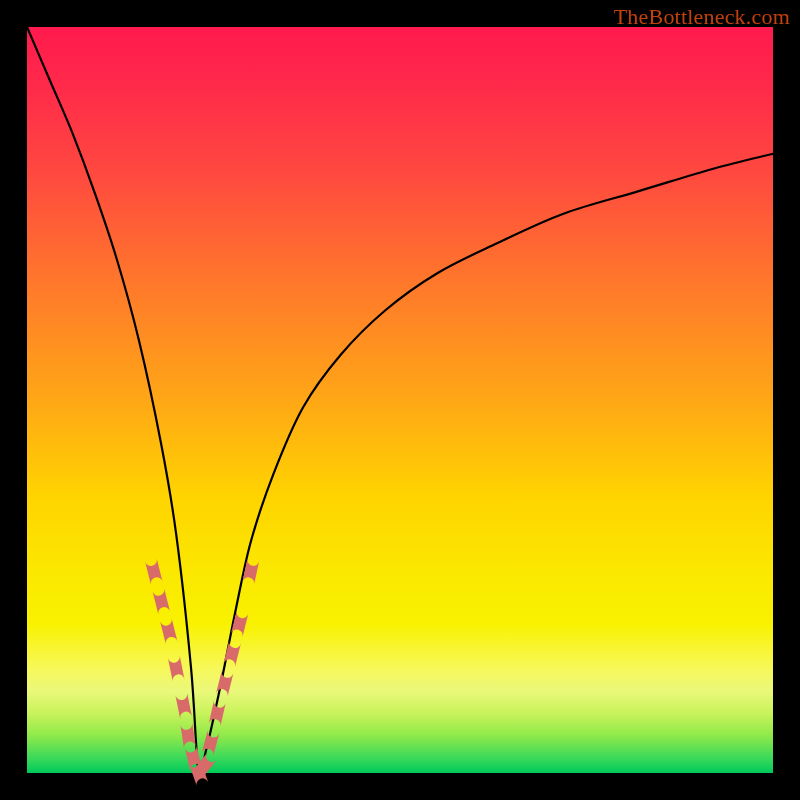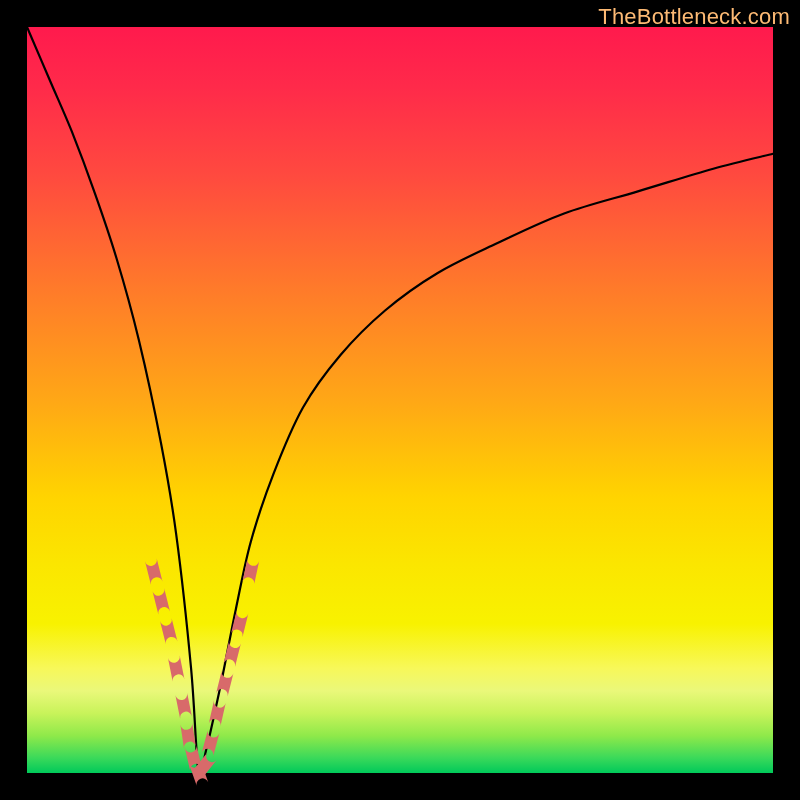--- a/index.html
+++ b/index.html
@@ -42,25 +42,26 @@
       #8fe94a 95%,
       #3ad95a 98%,
       #00c95a 100%
     );
     overflow: visible;
   }
   .watermark {
     position: absolute;
     top: 4px;
     right: 10px;
-    color: #fdba74;
+    color: #c2410c;
     font-size: 22px;
     font-weight: 400;
     letter-spacing: 0.2px;
     user-select: none;
+    font-family: Liberation Serif, serif;
   }
   svg.curve {
     position: absolute;
     top: 27px;
     left: 27px;
     width: 746px;
     height: 746px;
     overflow: visible;
   }
   .curve-path {

